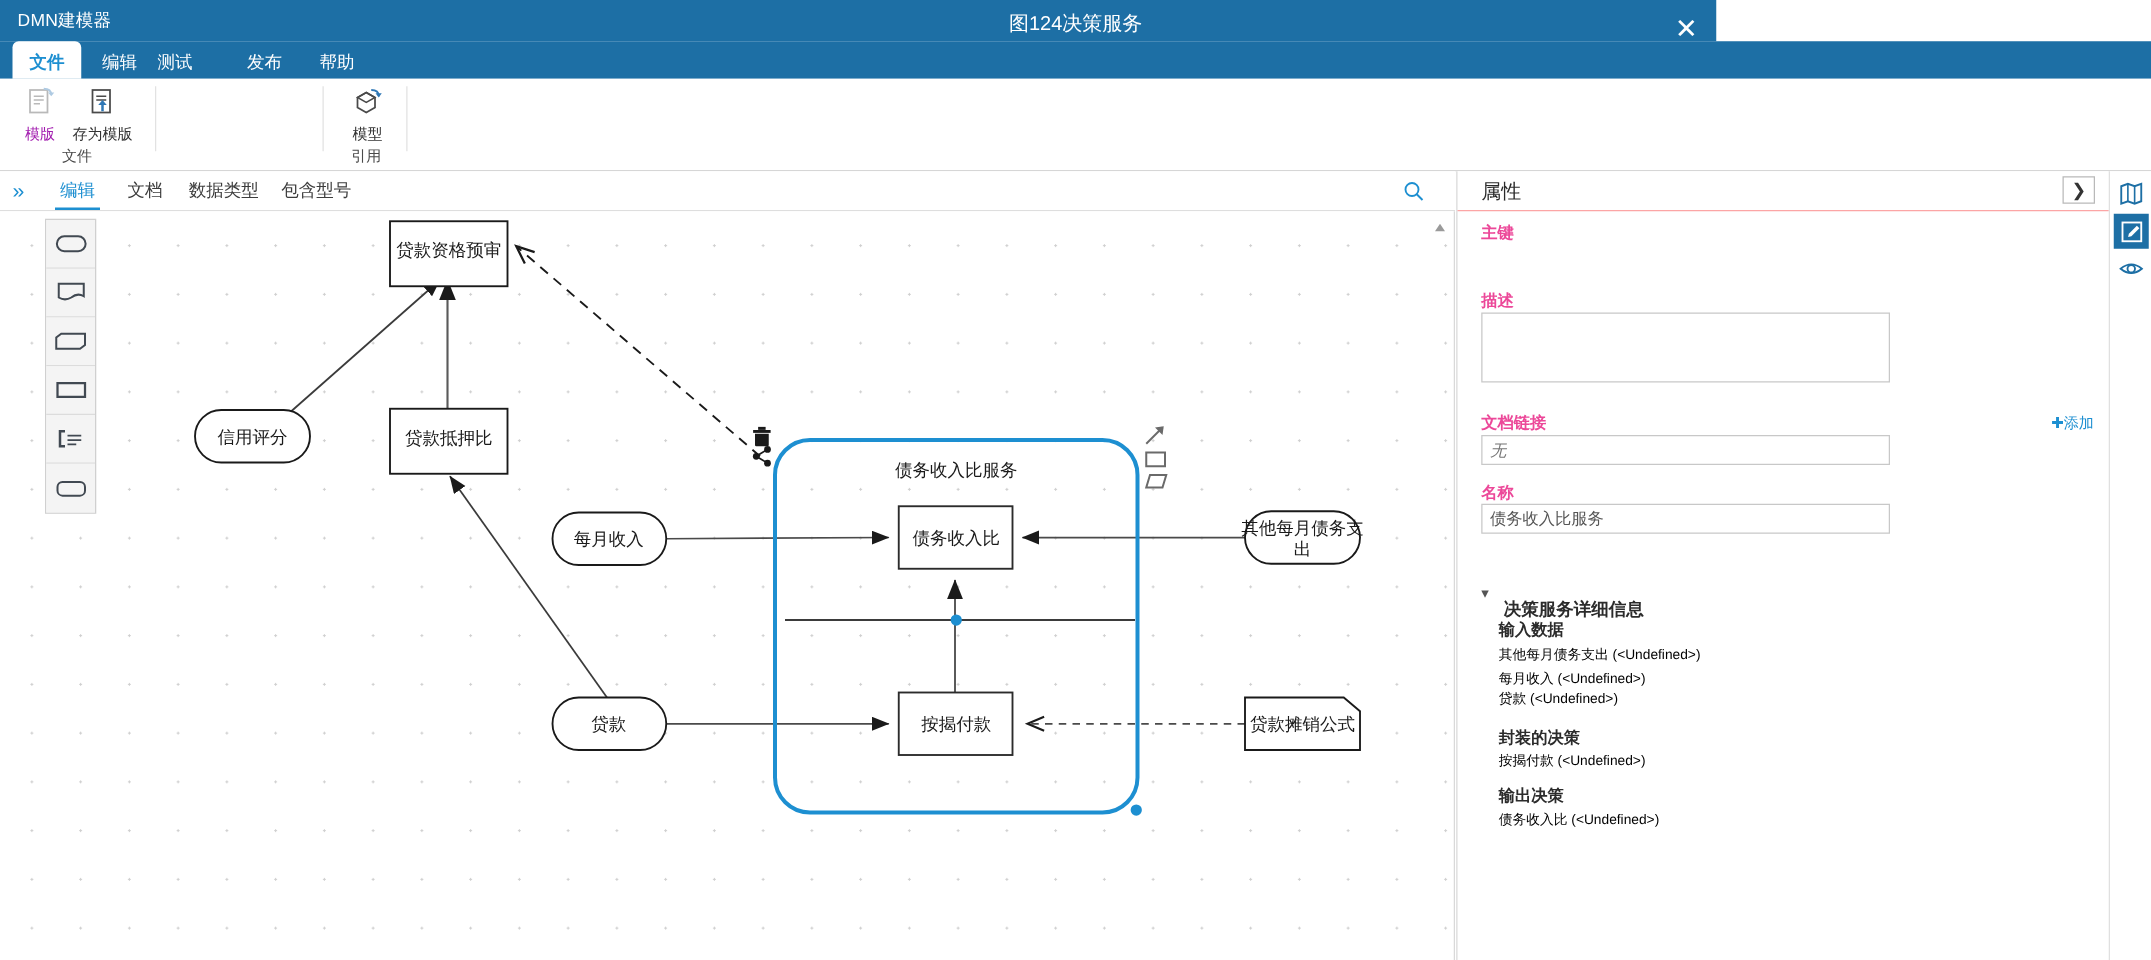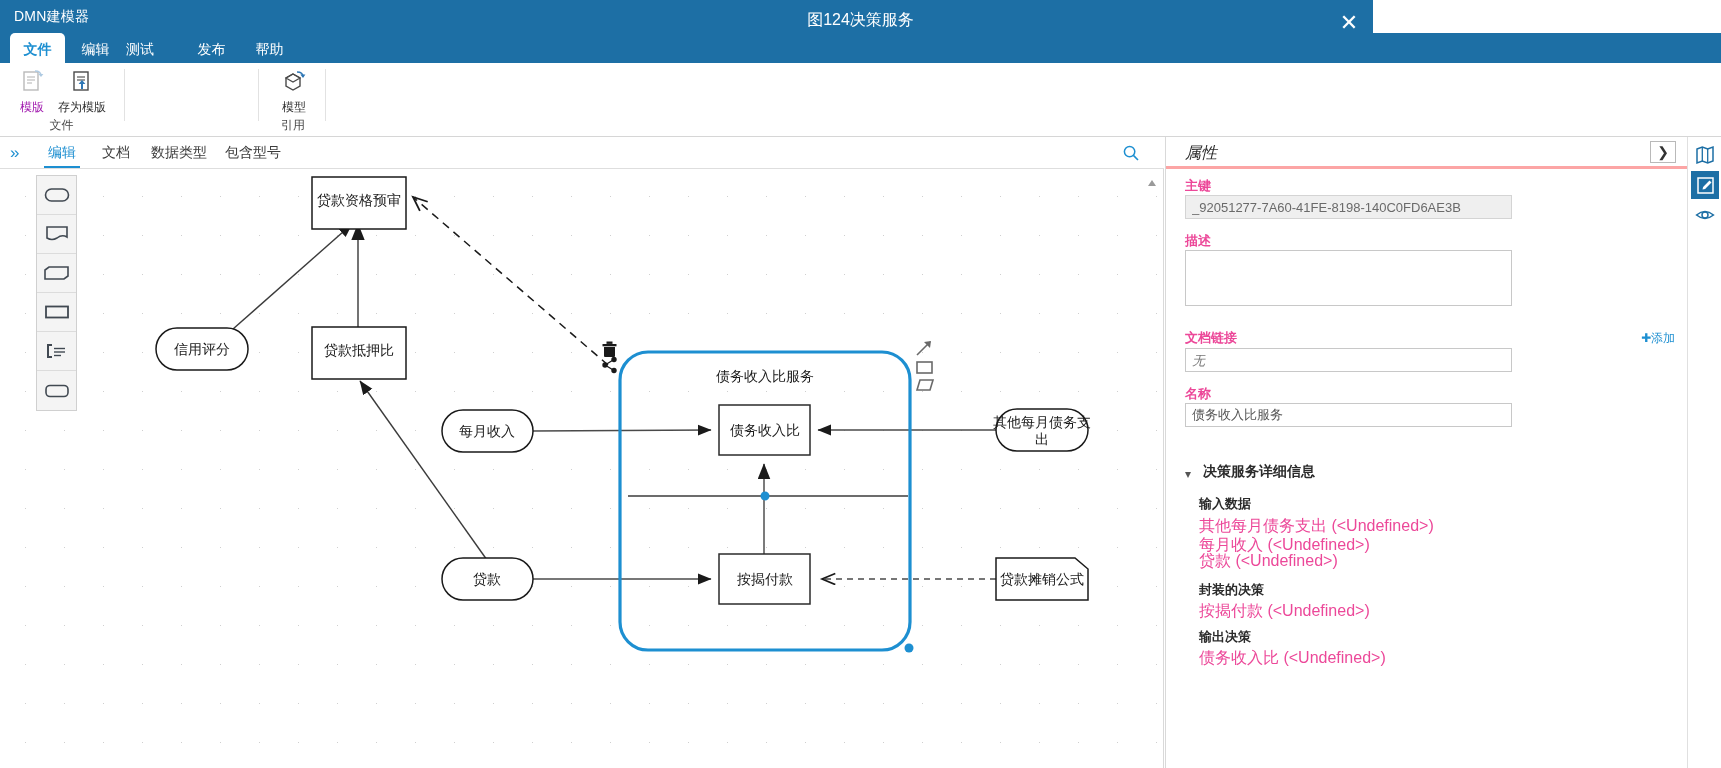--- a/index.html
+++ b/index.html
@@ -89,22 +89,21 @@
   .scroll-up{
     position:absolute; right:6px; top:6px; width:10px; height:10px; cursor:pointer;
   }
   
   .props{
     position:absolute; left:1165px; top:137px; width:522px; height:631px;
     background:#ffffff; border-left:1px solid #d9d9d9;
   }
   .props-head{
     position:absolute; left:0; top:0; width:522px; height:32px;
-    border-bottom:3px solid #fca5a5;
-    font-style:italic;
+    border-bottom:1px solid #fca5a5;
   }
   .props-title{ position:absolute; left:19px; top:6px; font-size:16px; color:#2a2a2a; }
   .collapse-btn{
     position:absolute; right:12px; top:4px; width:26px; height:22px;
     border:1px solid #b9b9b9; background:#fff; color:#333; font-size:14px;
     line-height:20px; text-align:center; cursor:pointer;
   }
   .fld-label{ position:absolute; font-size:13px; font-weight:bold; color:#ec4899; }
   .fld-input{
     position:absolute; left:19px; width:327px; height:24px;
@@ -112,24 +111,24 @@
     padding:2px 6px; font-family:inherit;
   }
   .fld-input.readonly{ background:#efefef; color:#6a6a6a; border-color:#d4d4d4; }
   .fld-input.placeholder{ color:#9a9a9a; font-style:italic; }
   .fld-area{
     position:absolute; left:19px; width:327px; height:56px;
     border:1px solid #c8c8c8; background:#fff; font-size:13px; resize:none;
     font-family:inherit;
   }
   .add-link{ position:absolute; right:12px; font-size:12px; color:#1d8fd1; cursor:pointer; }
-  .sect-head{ position:absolute; left:19px; font-size:14px; font-weight:bold; color:#2b2b2b; }
+  .sect-head{ position:absolute; left:19px; font-size:14px; font-weight:bold; color:#2b2b2b;margin-top:16px; }
   .sect-caret{ position:absolute; left:19px; color:#555; font-size:12px; }
   .sub-head{ position:absolute; left:33px; font-size:13px; font-weight:bold; color:#2b2b2b; }
-  .sub-item{ position:absolute; left:33px; font-size:16px; color:#ec4899; }
+  .sub-item{ position:absolute; left:33px; font-size:11px; color:#000000; }
   
   .rail{
     position:absolute; left:1687px; top:137px; width:34px; height:631px;
     background:#fff; border-left:1px solid #e0e0e0;
   }
   .rail-btn{
     position:absolute; left:3px; width:28px; height:28px; display:flex;
     align-items:center; justify-content:center; cursor:pointer;
   }
   .rail-btn.active{ background:#1d6fa5; }
@@ -347,21 +346,20 @@
   </svg>
 </div>
 
 <div class="props">
   <div class="props-head">
     <div class="props-title">属性</div>
     <div class="collapse-btn">❯</div>
   </div>
 
   <div class="fld-label" style="left:19px;top:40px">主键</div>
-  <input class="fld-input readonly" style="top: 58px;" readonly="" value="_92051277-7A60-41FE-8198-140C0FD6AE3B">
 
   <div class="fld-label" style="left:19px;top:95px">描述</div>
   <textarea class="fld-area" style="top: 113px;"></textarea>
 
   <div class="fld-label" style="left:19px;top:192px">文档链接</div>
   <div class="add-link" style="top:193px">✚添加</div>
   <input class="fld-input placeholder" style="top: 211px;" placeholder="无">
 
   <div class="fld-label" style="left:19px;top:248px">名称</div>
   <input class="fld-input" style="top: 266px;" value="债务收入比服务">

